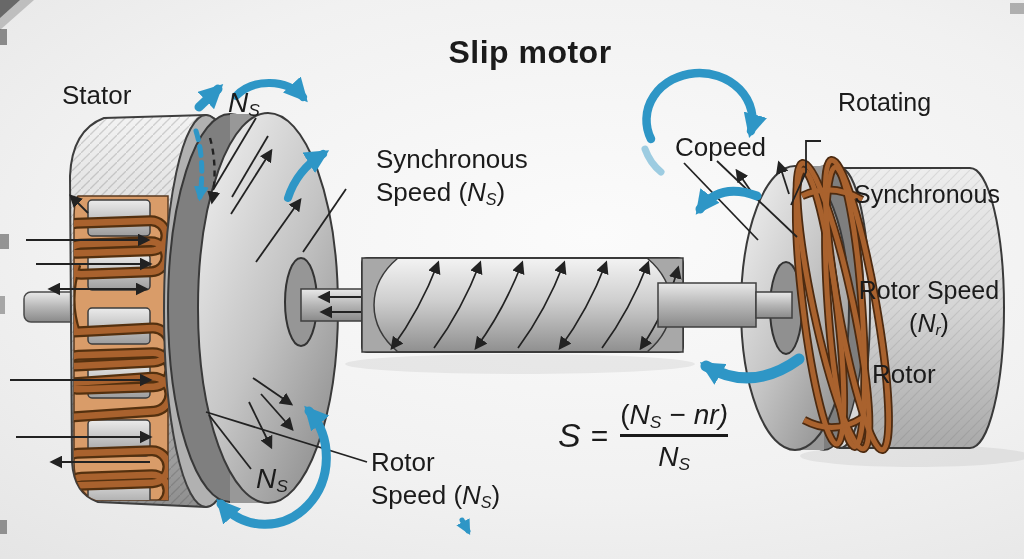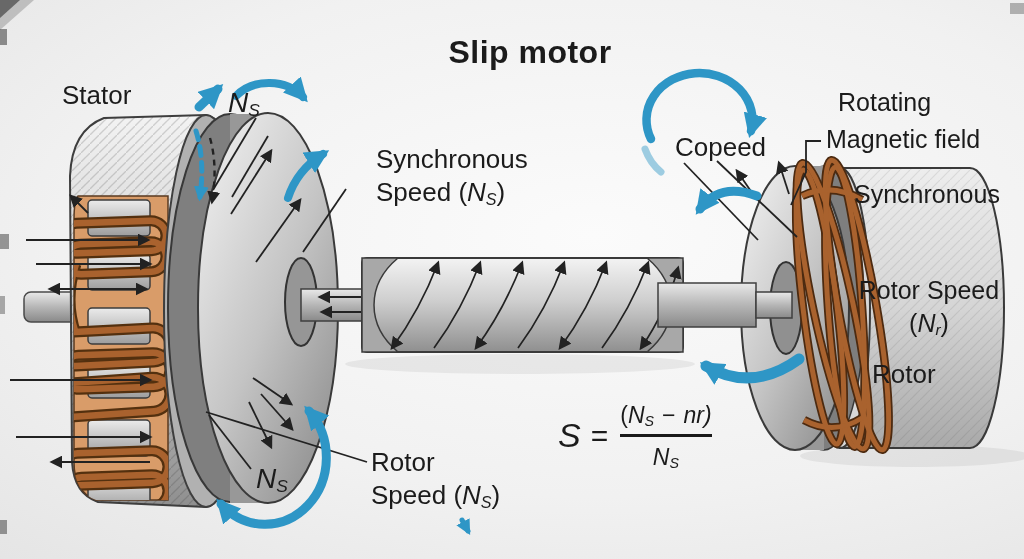--- a/index.html
+++ b/index.html
@@ -13,21 +13,21 @@
   .mvar{font-style:italic;}
   sub.msub{font-size:.62em;font-style:italic;vertical-align:-.22em;line-height:0;}
   .title{position:absolute;z-index:5;left:400px;top:34px;width:260px;text-align:center;
          font-size:32px;font-weight:700;letter-spacing:.5px;}
   .ns{font-size:28px;}
   .center{text-align:center;margin-top:48px;}
   .formula{position:absolute;z-index:5;left:558px;top:398px;display:flex;align-items:center;font-size:30px;}
   .f-lhs{font-size:34px;margin-right:10px;}
   .f-eq{margin-right:12px;}
   .frac{display:inline-flex;flex-direction:column;align-items:center;}
-  .frac .num,.frac .den{font-size:23px;line-height:34px;}
+  .frac .num,.frac .den{font-size:28px;line-height:34px;}
   .frac .bar{height:2.6px;background:#1a1a1a;align-self:stretch;margin:2px 0 3px 0;}
   .minus{margin:0 8px;}
 </style>
 </head>
 <body>
 
 <div class="stage">
 
 <svg width="1024" height="559" viewBox="0 0 1024 559" xmlns="http://www.w3.org/2000/svg">
   <defs>
@@ -255,21 +255,20 @@
 <div class="lbl ns" style="left:228px;top:86px;"><span class="mvar">N</span><sub class="msub">S</sub></div>
 
 <div class="lbl" style="left:350px;top:143px;margin-left:26px;">
   <span>Synchronous</span><br>
   <span>Speed (</span><span class="mvar">N</span><sub class="msub">S</sub><span>)</span>
 </div>
 
 <div class="lbl" style="left:659px;top:131px;margin-left:16px;">Copeed</div>
 
 <div class="lbl" style="left:838px;top:86px;font-size:25px;">Rotating</div>
-<div class="lbl" style="left:826px;top:123px;font-size:25px;">Magnetic field</div>
 
 <div class="lbl" style="left:854px;top:178px;font-size:25px;">Synchronous</div>
 
 <div class="lbl center" style="left:845px;top:226px;width:168px;font-size:25px;">
   <span>Rotor Speed</span><br>
   <span>(</span><span class="mvar">N</span><sub class="msub">r</sub><span>)</span>
 </div>
 
 <div class="lbl" style="left:872px;top:358px;">Rotor</div>
 

